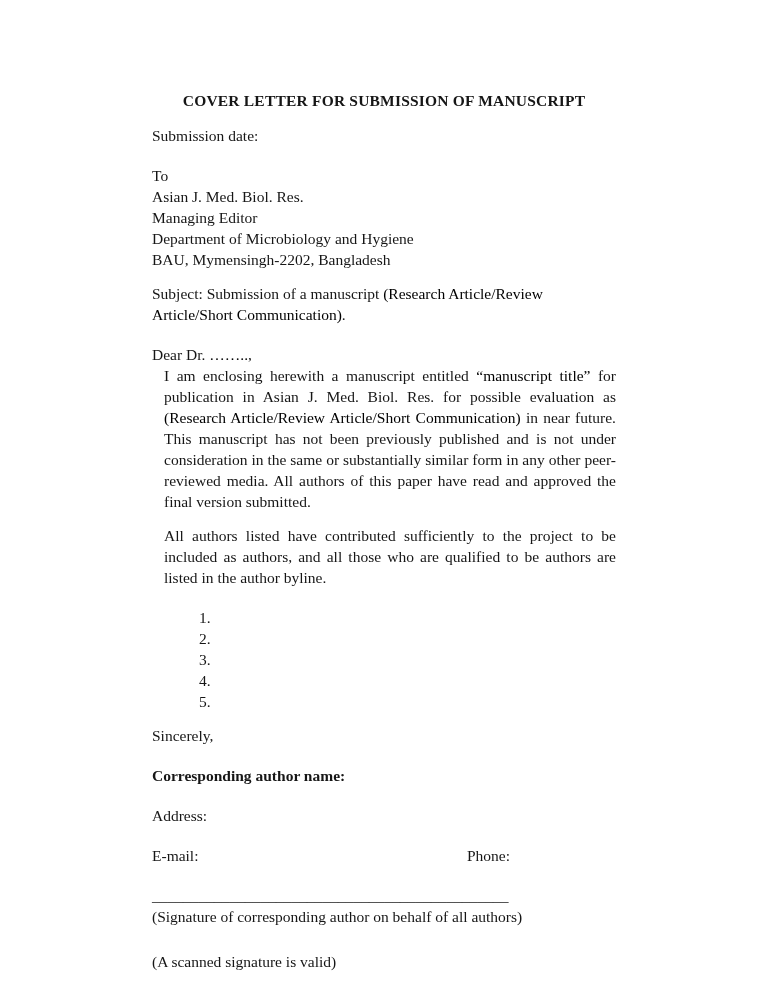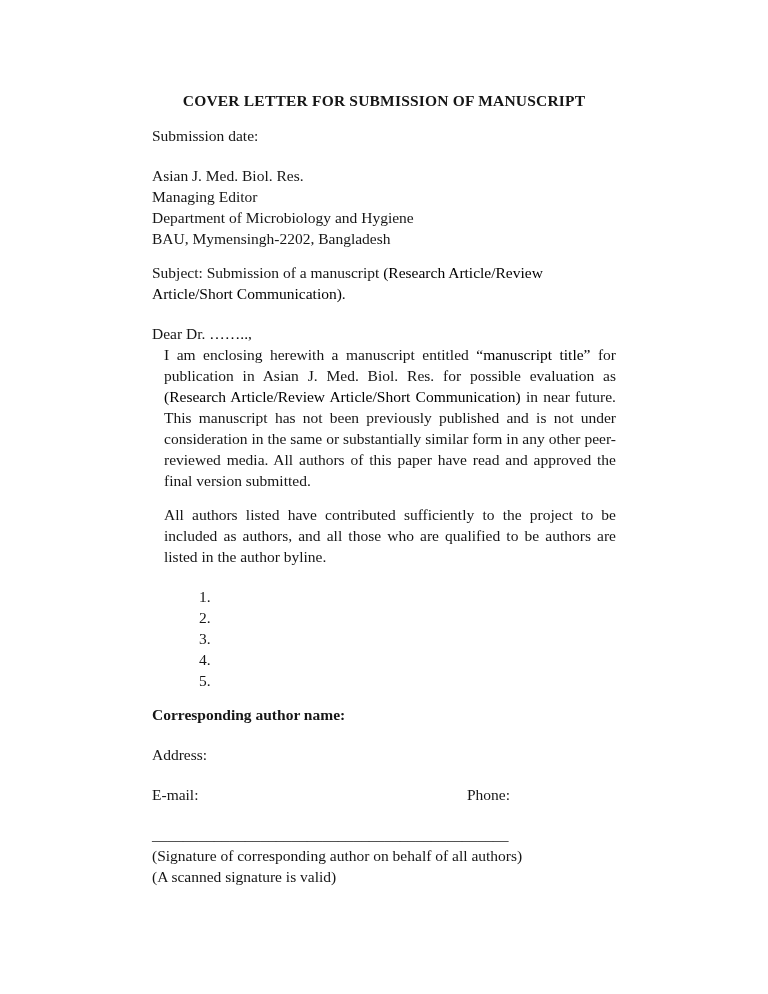--- a/index.html
+++ b/index.html
@@ -19,39 +19,40 @@
   }
   .title {
     font-size: 15.5px;
     font-weight: bold;
     text-align: center;
     margin-bottom: 14px;
     letter-spacing: 0.2px;
   }
   .mb-sm  { margin-bottom: 13px; }
   .mb-md  { margin-bottom: 19px; }
-  .mb-lg  { }
+  .mb-lg  { margin-bottom: 24px; }
   .justify { text-align: justify; margin-left: 12px; }
   .red { color: #000000; }
   .bold { font-weight: bold; }
   .author-list { padding-left: 47px; }
   .email-row { position: relative; }
   .phone-label { position: absolute; left: 315px; top: 0; }
   .sig-line { letter-spacing: 0; white-space: nowrap; }
 </style>
 </head>
 <body>
 
 <div class="page">
 
   <h1 class="title">COVER LETTER FOR SUBMISSION OF MANUSCRIPT</h1>
 
   <p class="mb-md">Submission date:</p>
 
   <div class="mb-sm">
+    <p>To</p>
     <p>Asian J. Med. Biol. Res.</p>
     <p>Managing Editor</p>
     <p>Department of Microbiology and Hygiene</p>
     <p>BAU, Mymensingh-2202, Bangladesh</p>
   </div>
 
   <p class="mb-md"><span>Subject: Submission of a manuscript </span><span class="red">(Research Article/Review Article/Short Communication)</span><span>.</span></p>
 
   <div class="mb-sm">
     <p><span>Dear Dr. </span><span class="red">……..</span><span>,</span></p>
@@ -61,20 +62,21 @@
   <p class="justify mb-md">All authors listed have contributed sufficiently to the project to be included as authors, and all those who are qualified to be authors are listed in the author byline.</p>
 
   <div class="author-list mb-sm">
     <p>1.</p>
     <p>2.</p>
     <p>3.</p>
     <p>4.</p>
     <p>5.</p>
   </div>
 
+  <p class="mb-md">Sincerely,</p>
 
   <p class="bold mb-md">Corresponding author name:</p>
 
   <p class="mb-md">Address:</p>
 
   <div class="email-row mb-md">
     <span>E-mail:</span>
     <span class="phone-label">Phone:</span>
   </div>
 

